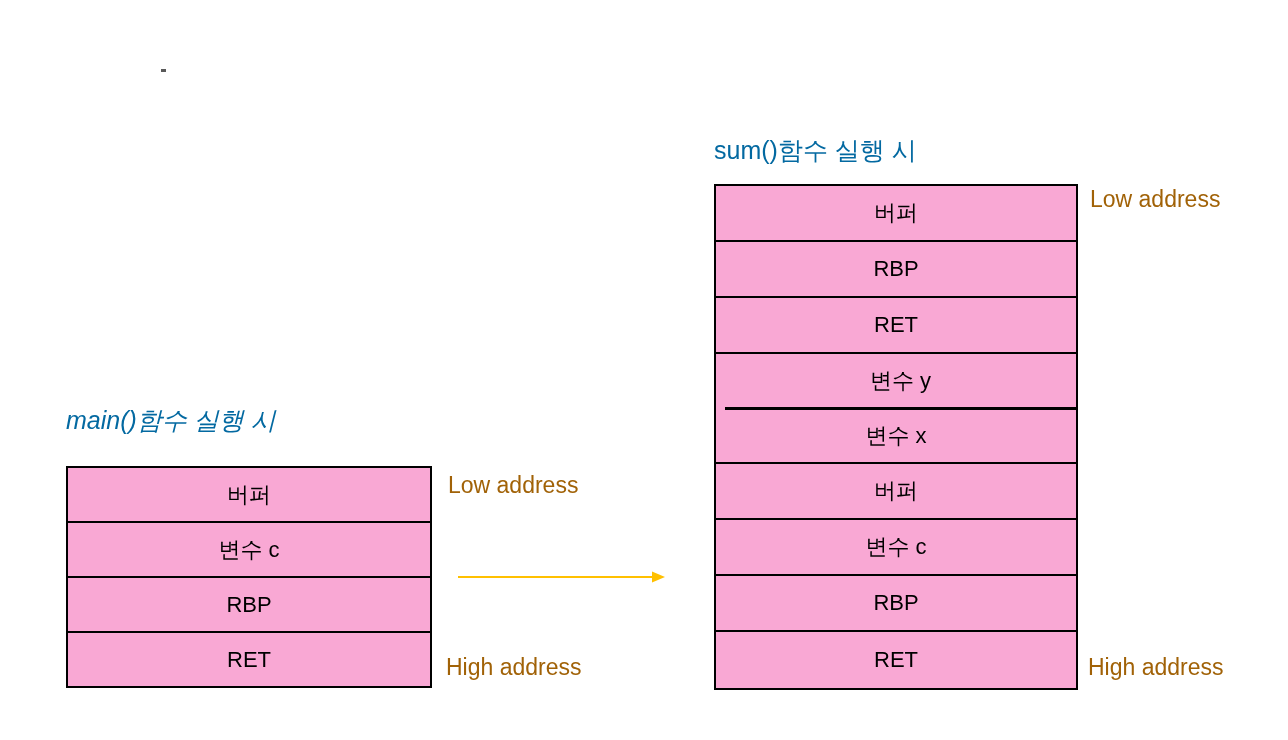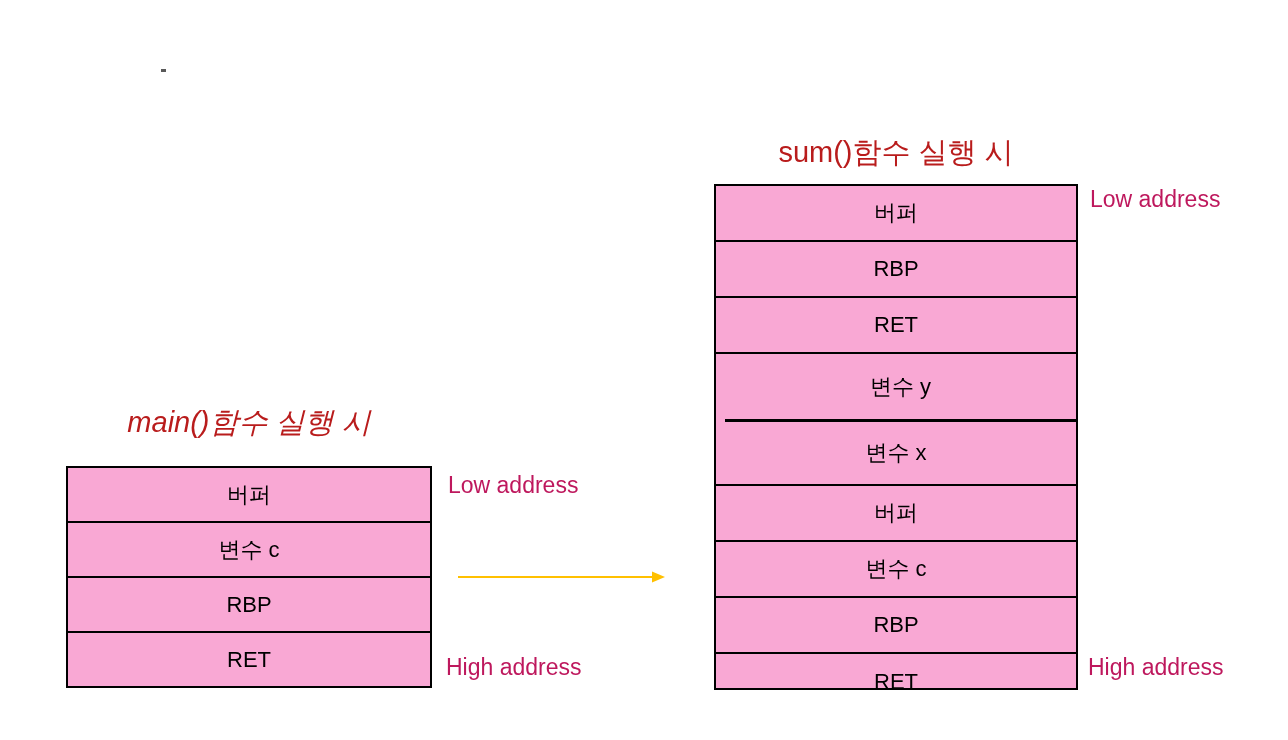--- a/index.html
+++ b/index.html
@@ -35,24 +35,23 @@
   }
 
   
   .stack-group {
     position: absolute;
   }
 
   .stack-title {
     position: absolute;
     white-space: nowrap;
-    font-size: 29px;
+    font-size: 25px;
     line-height: 1;
-    color: #b91c1c;
-    text-align: center;
+    color: #0369a1;
   }
 
   .stack-table {
     position: absolute;
     border: 2px solid #000000;
     box-sizing: border-box;
     background: #f9a8d4;
   }
 
   .stack-row {
@@ -71,21 +70,21 @@
   }
   .stack-row.thick-bottom {
     border-bottom: 3px solid #000000;
   }
 
   .addr-label {
     position: absolute;
     white-space: nowrap;
     font-size: 23px;
     line-height: 1;
-    color: #be185d;
+    color: #a16207;
   }
 
   
   .transition-arrow {
     position: absolute;
   }
 </style>
 </head>
 <body>
 
@@ -117,22 +116,22 @@
   </div>
 
   <div class="stack-group">
 
     <div class="stack-title" style="left:714px; top:138px; width:364px;">sum()함수 실행 시</div>
 
     <div class="stack-table" style="left:714px; top:184px; width:364px; height:506px;">
       <div class="stack-row" style="height:56px;">버퍼</div>
       <div class="stack-row" style="height:56px;">RBP</div>
       <div class="stack-row" style="height:56px;">RET</div>
-      <div class="stack-row thick-bottom" style="height:68px;margin-left:9px;">변수 y</div>
-      <div class="stack-row" style="height:64px;">변수 x</div>
+      <div class="stack-row thick-bottom" style="height:56px;margin-left:9px;">변수 y</div>
+      <div class="stack-row" style="height:54px;">변수 x</div>
       <div class="stack-row" style="height:56px;">버퍼</div>
       <div class="stack-row" style="height:56px;">변수 c</div>
       <div class="stack-row" style="height:56px;">RBP</div>
       <div class="stack-row" style="height:55px;">RET</div>
     </div>
 
     <div class="addr-label" style="left:1090px; top:188px;">Low address</div>
 
     <div class="addr-label" style="left:1088px; top:656px;">High address</div>
   </div>

